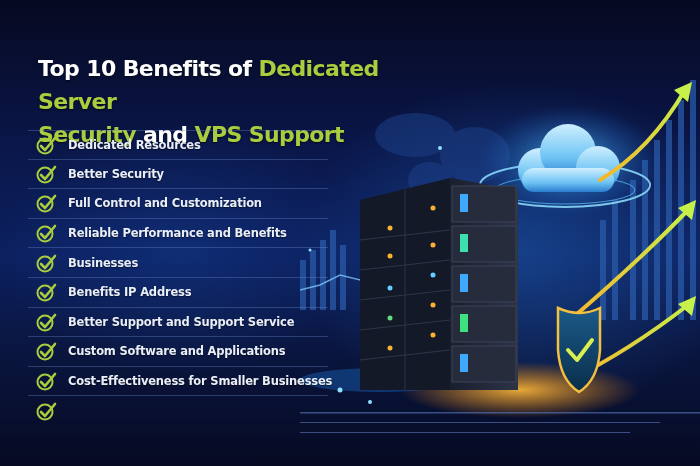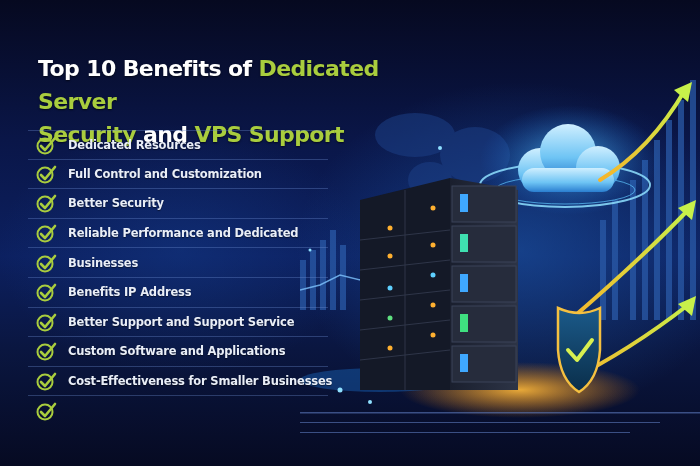--- a/index.html
+++ b/index.html
@@ -185,35 +185,35 @@
           <circle cx="9" cy="11" r="7.5" fill="none" stroke="#a9cd3e" stroke-width="2"></circle>
           <path d="M5 11 L9 15 L19 3" fill="none" stroke="#a9cd3e" stroke-width="2.6" stroke-linecap="round" stroke-linejoin="round"></path>
         </svg>
       <span class="benefit-label">Dedicated Resources</span>
     </div>
     <div class="benefit">
       <svg class="check" viewBox="0 0 22 20">
           <circle cx="9" cy="11" r="7.5" fill="none" stroke="#a9cd3e" stroke-width="2"></circle>
           <path d="M5 11 L9 15 L19 3" fill="none" stroke="#a9cd3e" stroke-width="2.6" stroke-linecap="round" stroke-linejoin="round"></path>
         </svg>
+      <span class="benefit-label">Better Security</span>
+    </div>
+    <div class="benefit">
+      <svg class="check" viewBox="0 0 22 20">
+          <circle cx="9" cy="11" r="7.5" fill="none" stroke="#a9cd3e" stroke-width="2"></circle>
+          <path d="M5 11 L9 15 L19 3" fill="none" stroke="#a9cd3e" stroke-width="2.6" stroke-linecap="round" stroke-linejoin="round"></path>
+        </svg>
       <span class="benefit-label">Full Control and Customization</span>
     </div>
     <div class="benefit">
       <svg class="check" viewBox="0 0 22 20">
           <circle cx="9" cy="11" r="7.5" fill="none" stroke="#a9cd3e" stroke-width="2"></circle>
           <path d="M5 11 L9 15 L19 3" fill="none" stroke="#a9cd3e" stroke-width="2.6" stroke-linecap="round" stroke-linejoin="round"></path>
         </svg>
-      <span class="benefit-label">Better Security</span>
-    </div>
-    <div class="benefit">
-      <svg class="check" viewBox="0 0 22 20">
-          <circle cx="9" cy="11" r="7.5" fill="none" stroke="#a9cd3e" stroke-width="2"></circle>
-          <path d="M5 11 L9 15 L19 3" fill="none" stroke="#a9cd3e" stroke-width="2.6" stroke-linecap="round" stroke-linejoin="round"></path>
-        </svg>
-      <span class="benefit-label">Reliable Performance and Dedicated</span>
+      <span class="benefit-label">Reliable Performance and Benefits</span>
     </div>
     <div class="benefit">
       <svg class="check" viewBox="0 0 22 20">
           <circle cx="9" cy="11" r="7.5" fill="none" stroke="#a9cd3e" stroke-width="2"></circle>
           <path d="M5 11 L9 15 L19 3" fill="none" stroke="#a9cd3e" stroke-width="2.6" stroke-linecap="round" stroke-linejoin="round"></path>
         </svg>
       <span class="benefit-label">Businesses</span>
     </div>
     <div class="benefit">
       <svg class="check" viewBox="0 0 22 20">

